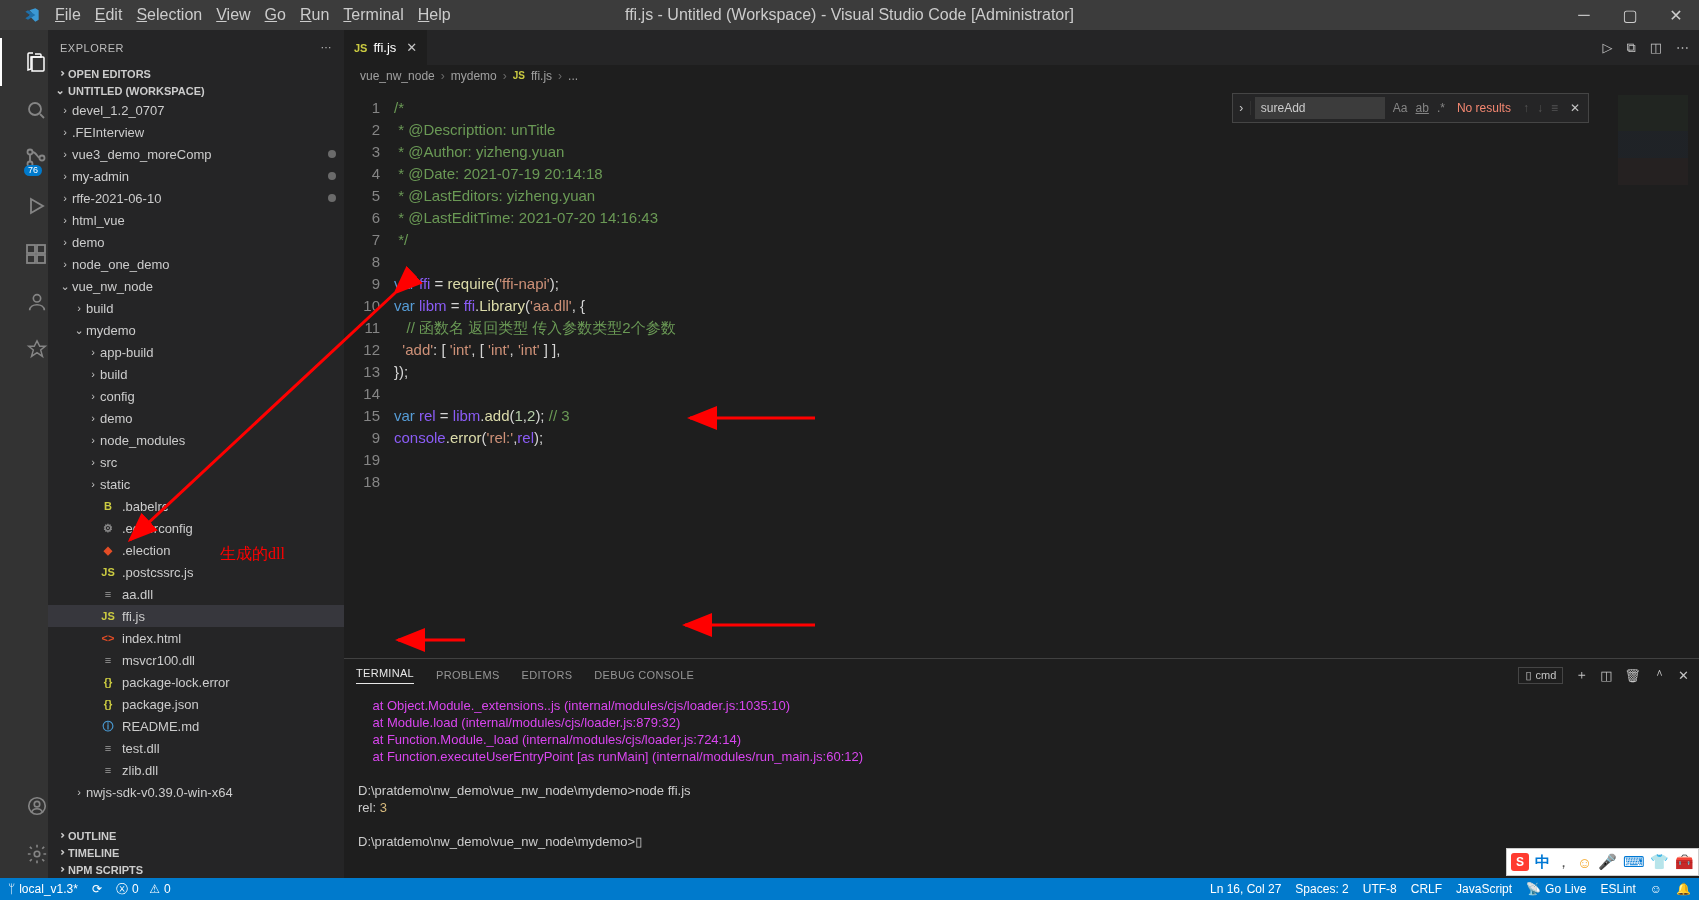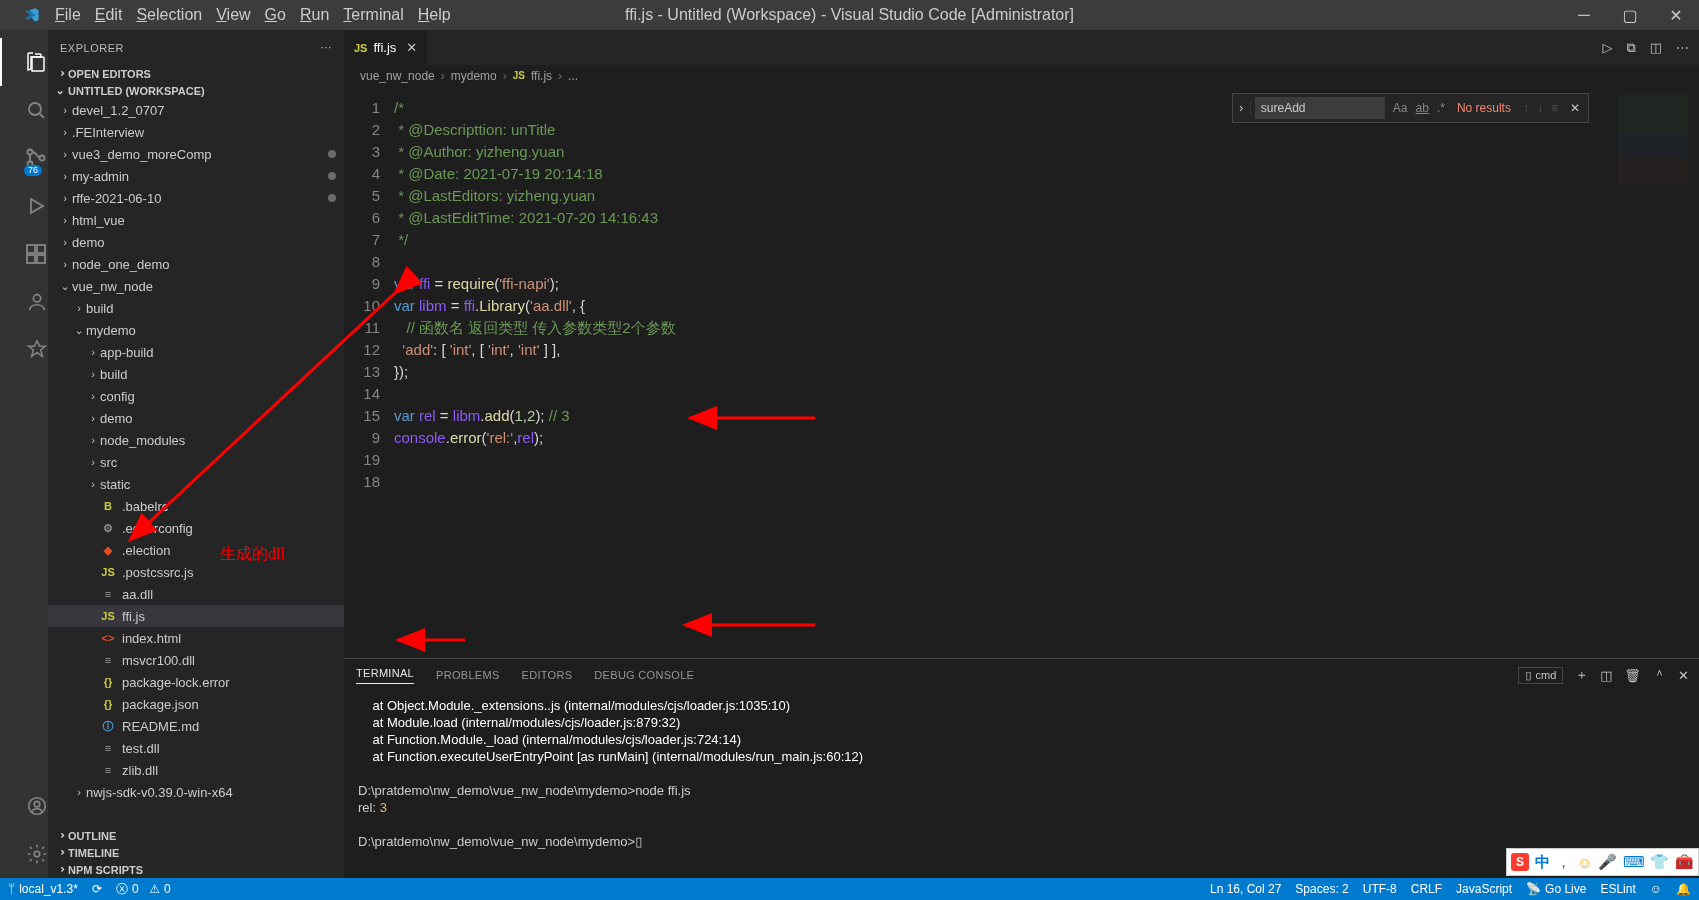--- a/index.html
+++ b/index.html
@@ -72,21 +72,21 @@
 .find-widget .nores{color:#f48771;padding:0 8px;}
 .find-widget .nav{color:#555;padding:0 4px;}
 .find-widget .x{color:#c5c5c5;padding:0 8px;cursor:pointer;}
 .panel{height:220px;border-top:1px solid #414141;background:#1e1e1e;display:flex;flex-direction:column;}
 .panel-tabs{display:flex;align-items:center;height:32px;padding:0 12px;gap:22px;font-size:11px;color:#969696;position:relative;}
 .panel-tabs .pt{cursor:pointer;letter-spacing:.3px;}
 .panel-tabs .pt.active{color:#e7e7e7;border-bottom:1px solid #e7e7e7;padding-bottom:4px;}
 .panel-tabs .right{position:absolute;right:10px;display:flex;align-items:center;gap:12px;color:#c5c5c5;font-size:13px;}
 .panel-tabs .shell-sel{border:1px solid #454545;padding:1px 6px;font-size:11px;display:flex;align-items:center;gap:4px;}
 .terminal{flex:1;padding:6px 14px;font-family:Consolas,monospace;font-size:13px;line-height:17px;color:#cccccc;overflow:auto;white-space:pre;}
-.terminal .dim{color:#ffffff;}
+.terminal .dim{color:#d946ef;}
 .terminal .y{color:#d7ba7d;}
 .statusbar{height:22px;background:var(--status);color:#fff;display:flex;align-items:center;font-size:12px;padding:0 8px;justify-content:space-between;}
 .statusbar .grp{display:flex;align-items:center;gap:14px;}
 .statusbar .sitem{display:flex;align-items:center;gap:4px;cursor:pointer;}
 .ime-bar{position:absolute;right:0;bottom:24px;background:#fff;border:1px solid #ccc;display:flex;align-items:center;height:28px;padding:0 4px;gap:6px}
 .ime-bar .s-logo{width:18px;height:18px;background:#ff3b30;border-radius:3px;color:#fff;font-size:12px;font-weight:bold;display:flex;align-items:center;justify-content:center;}
 .ime-bar .i{font-size:15px;}
 .annot{position:absolute;color:red;font-size:16px;font-family:SimSun,serif;pointer-events:none;}
 svg{display:block;}
 </style>

